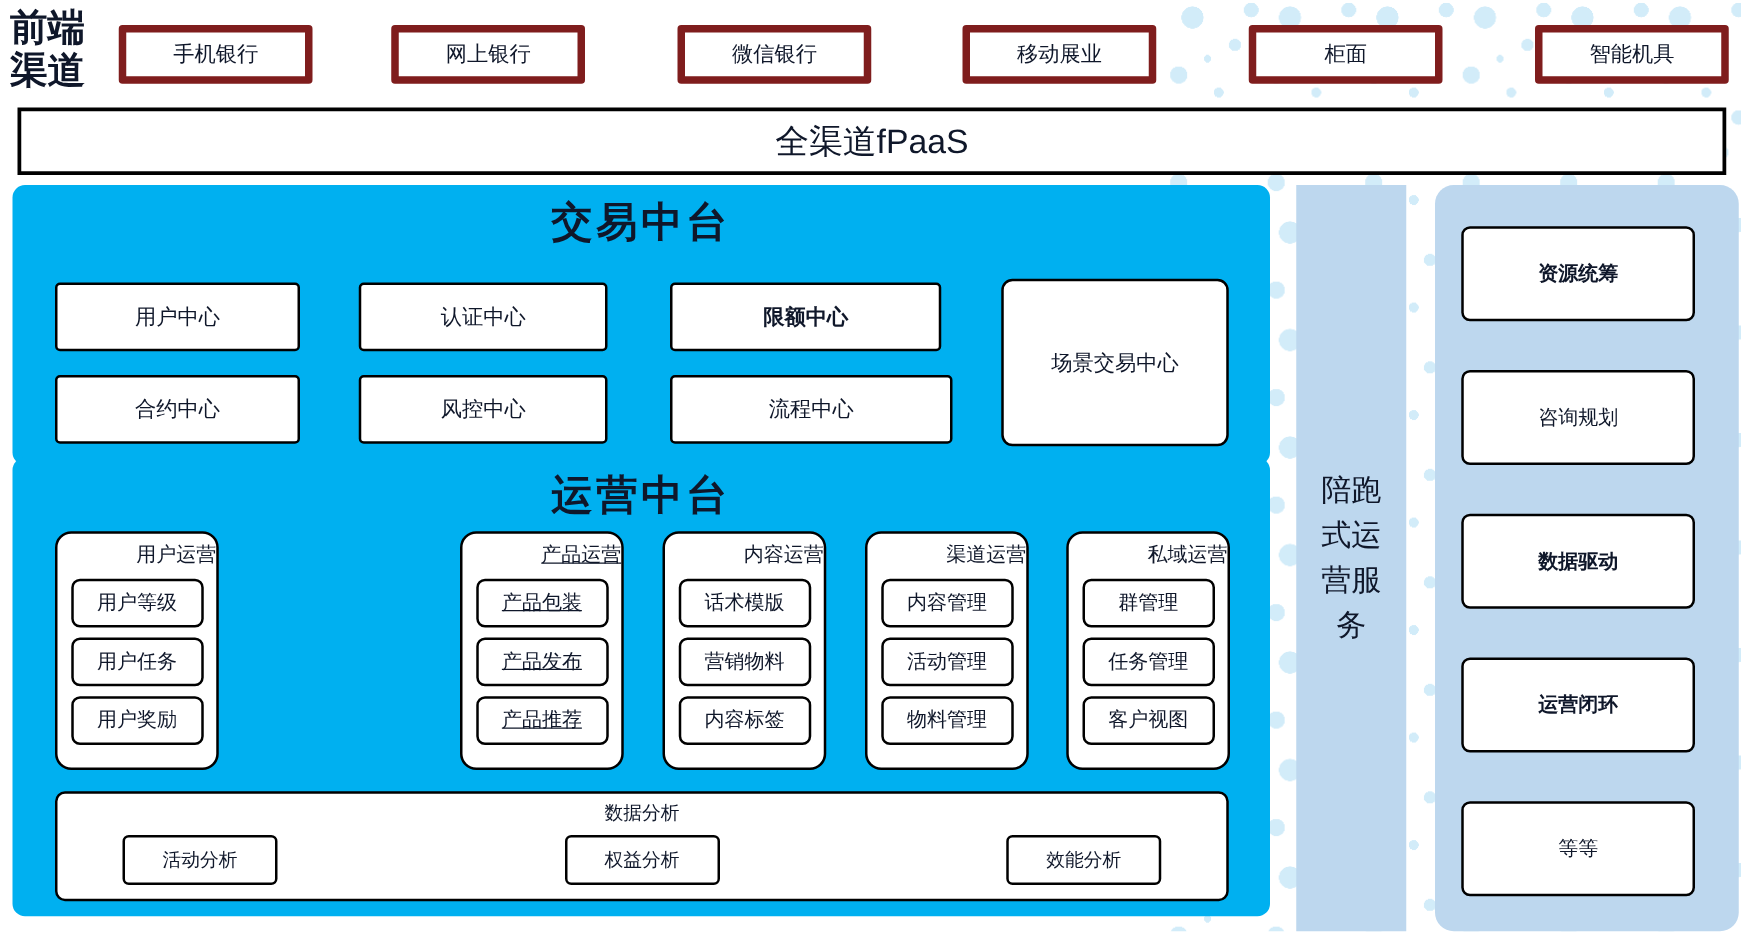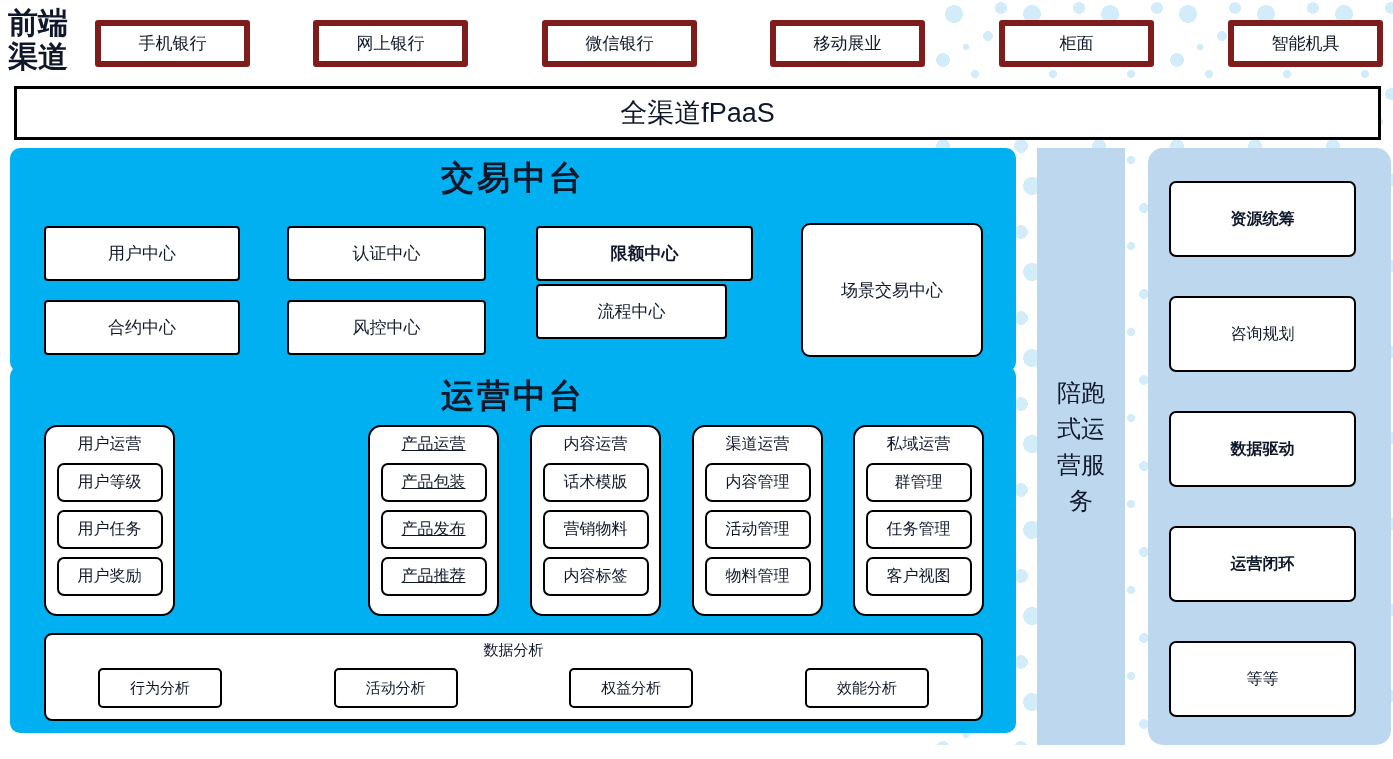--- a/index.html
+++ b/index.html
@@ -58,36 +58,36 @@
   .center-box {
     position: absolute; height: 55px; background: #fff;
     border: 2px solid #000; border-radius: 4px;
     display: flex; align-items: center; justify-content: center; font-size: 17px;
   }
   .cb-0 { left: 34px;  top: 78px;  width: 196px; }
   .cb-1 { left: 277px; top: 78px;  width: 199px; }
   .cb-2 { left: 526px; top: 78px;  width: 217px; font-weight: bold; }
   .cb-3 { left: 34px;  top: 152px; width: 196px; }
   .cb-4 { left: 277px; top: 152px; width: 199px; }
-  .cb-5 { left: 526px; top: 136px; width: 191px; text-align: right; }
+  .cb-5 { left: 526px; top: 152px; width: 226px; text-align: right; }
   .scenario-box {
     position: absolute; left: 791px; top: 75px; width: 182px; height: 134px;
     background: #fff; border: 2px solid #000; border-radius: 9px;
     display: flex; align-items: center; justify-content: center; font-size: 17px;
   }
 
   
   .op-col {
     position: absolute; top: 59px; width: 131px; height: 191px;
     background: #fff; border: 2px solid #000; border-radius: 13px;
     text-align: center;
   }
   .oc-0 { left: 34px; }  .oc-1 { left: 196px; } .oc-2 { left: 358px; text-decoration: underline; }
   .oc-3 { left: 520px; } .oc-4 { left: 682px; } .oc-5 { left: 843px; }
-  .op-hdr { margin-top: 7px; font-size: 16px; }
+  .op-hdr { margin-top: 7px; font-size: 16px; text-align: right; }
   .op-item {
     width: 106px; height: 39px; margin: 8px auto 0;
     background: #fff; border: 2px solid #000; border-radius: 7px;
     display: flex; align-items: center; justify-content: center; font-size: 16px;
   }
 
   
   .da-wrap {
     position: absolute; left: 34px; top: 267px; width: 939px; height: 88px;
     background: #fff; border: 2px solid #000; border-radius: 8px;
@@ -214,21 +214,20 @@
     <div class="op-col oc-5">
       <div class="op-hdr">私域运营</div>
       <div class="op-item">群管理</div>
       <div class="op-item">任务管理</div>
       <div class="op-item">客户视图</div>
     </div>
 
     <div class="da-wrap">
       <div class="da-title">数据分析</div>
       <div class="da-row">
-        <div class="da-item">行为分析</div>
         <div class="da-item">活动分析</div>
         <div class="da-item">权益分析</div>
         <div class="da-item">效能分析</div>
       </div>
     </div>
   </div>
 
   <div class="side-bar">
     <div class="side-bar-text">陪跑式运营服务</div>
   </div>

